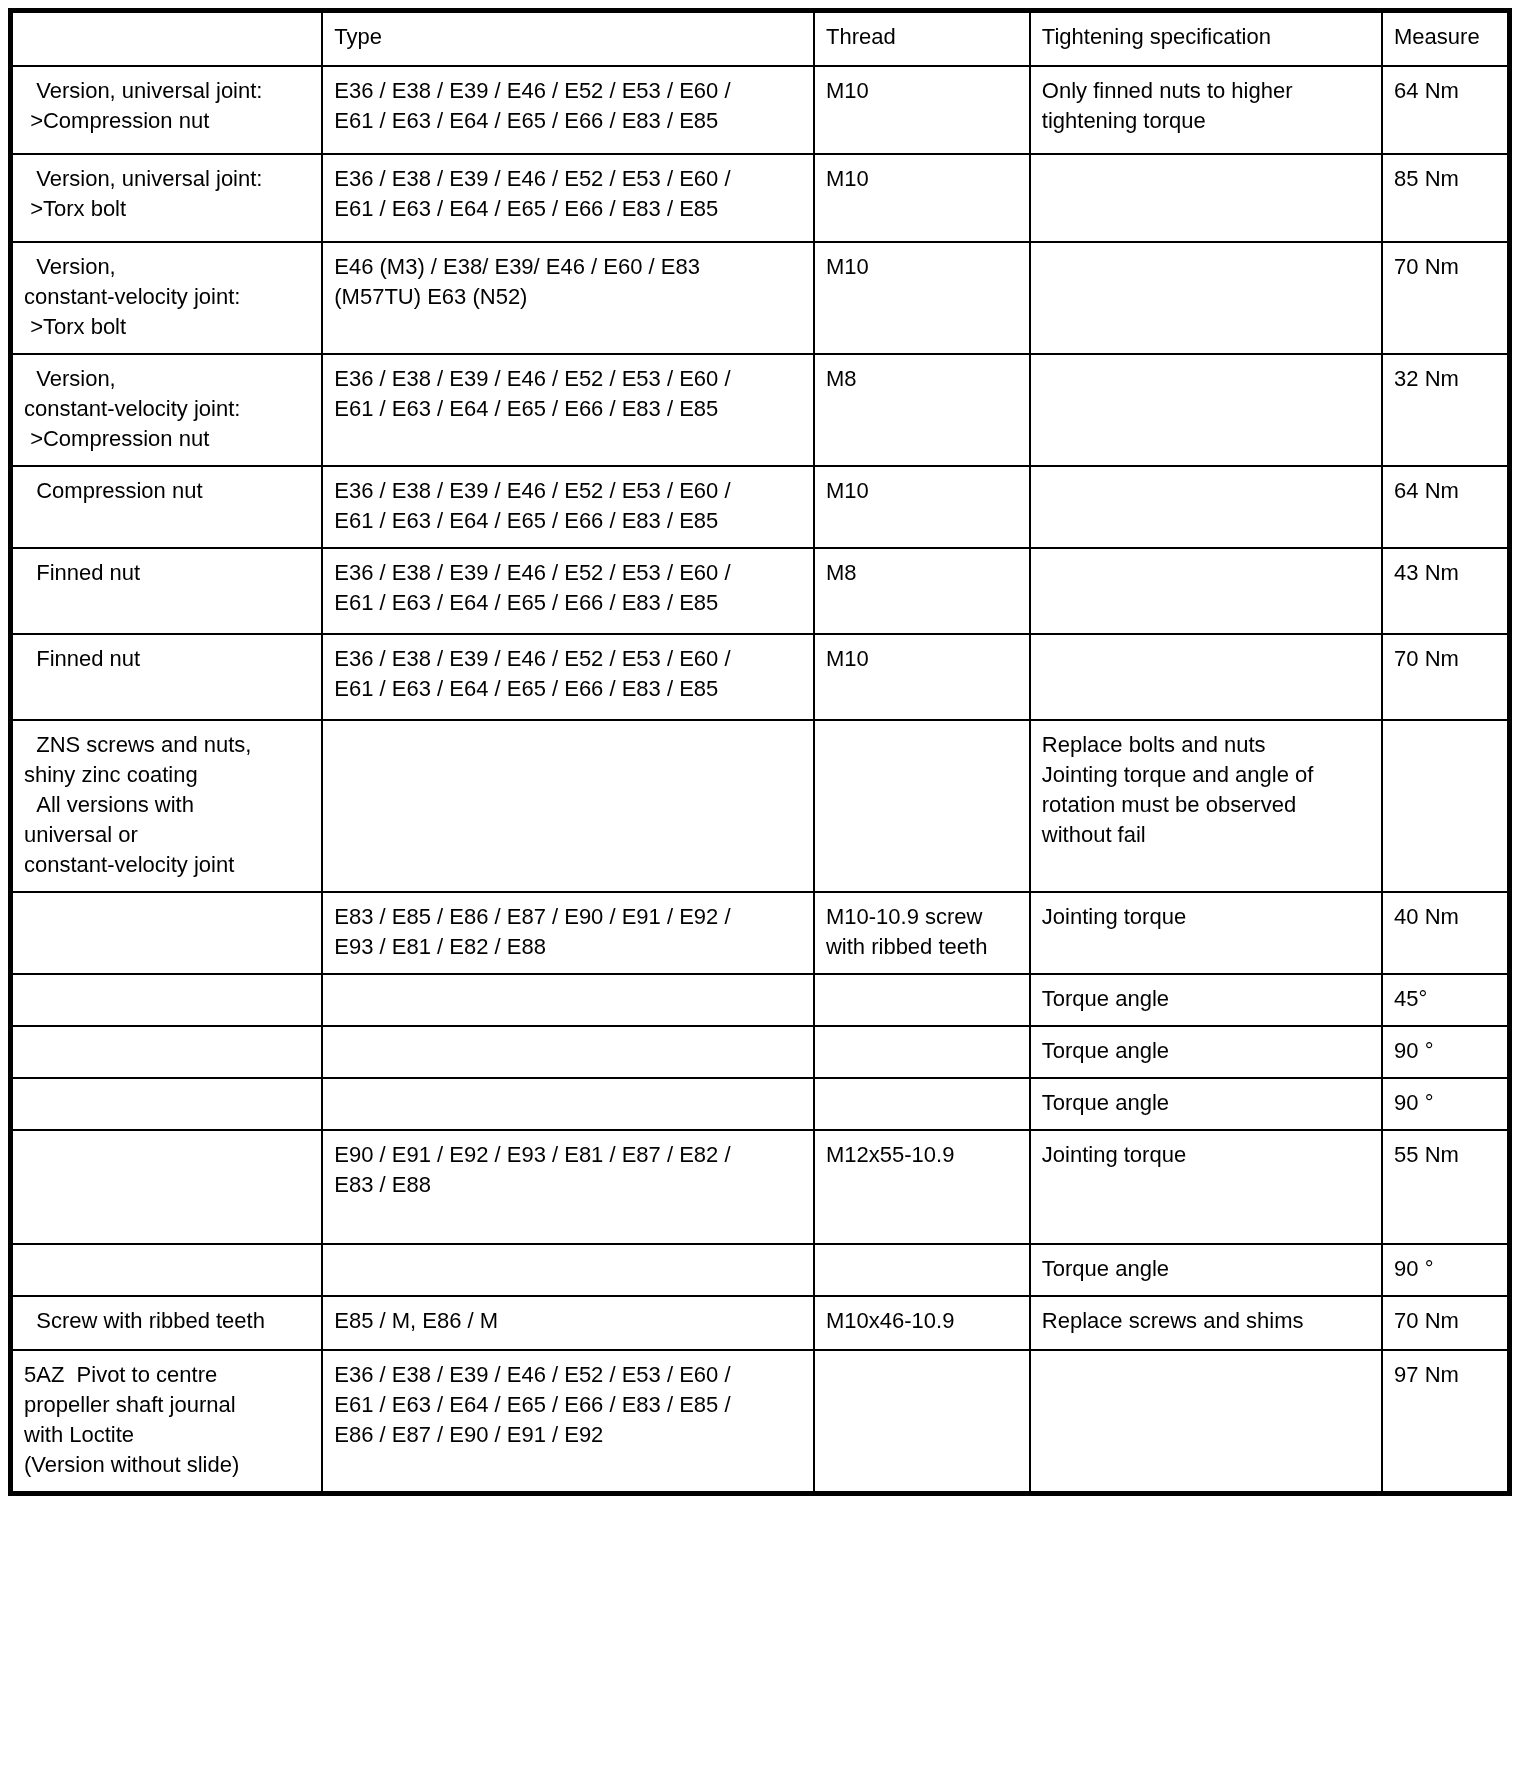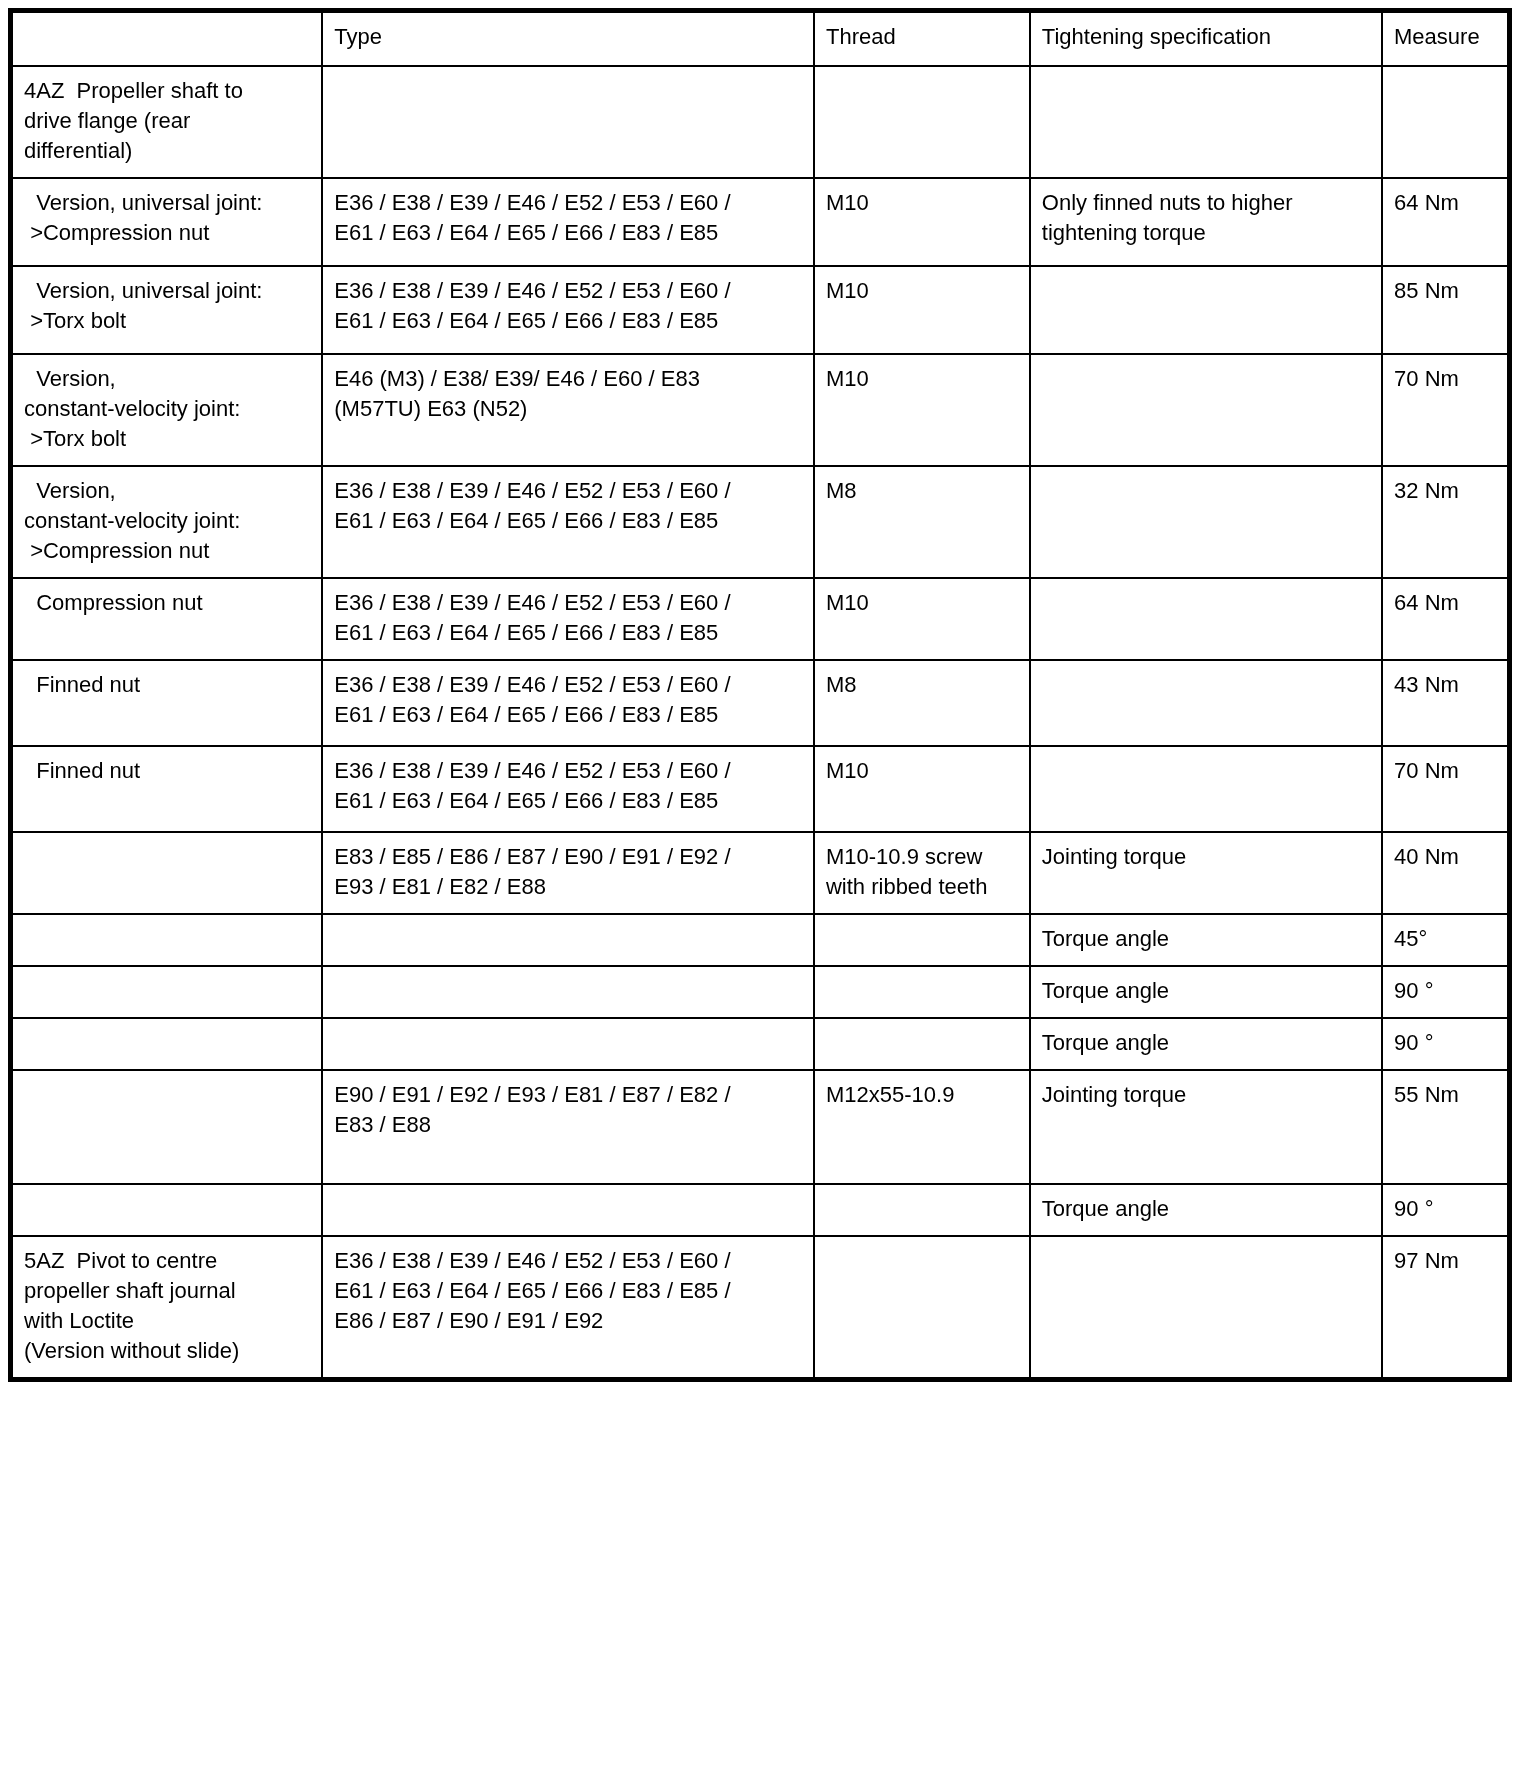--- a/index.html
+++ b/index.html
@@ -58,29 +58,20 @@
     <thead>
       <tr>
         <th></th>
         <th>Type</th>
         <th>Thread</th>
         <th>Tightening specification</th>
         <th>Measure</th>
       </tr>
     </thead>
     <tbody>
-        <tr style="height: 110px;">
-          <td>4AZ  Propeller shaft to
-drive flange (rear
-differential)</td>
-          <td></td>
-          <td></td>
-          <td></td>
-          <td></td>
-        </tr>
         <tr style="height: 88px;">
           <td>  Version, universal joint:
  &gt;Compression nut</td>
           <td>E36 / E38 / E39 / E46 / E52 / E53 / E60 /
 E61 / E63 / E64 / E65 / E66 / E83 / E85</td>
           <td>M10</td>
           <td>Only finned nuts to higher
 tightening torque</td>
           <td>64 Nm</td>
         </tr>
@@ -130,20 +121,34 @@
           <td>43 Nm</td>
         </tr>
         <tr style="height: 86px;">
           <td>  Finned nut</td>
           <td>E36 / E38 / E39 / E46 / E52 / E53 / E60 /
 E61 / E63 / E64 / E65 / E66 / E83 / E85</td>
           <td>M10</td>
           <td></td>
           <td>70 Nm</td>
         </tr>
+        <tr style="height: 160px;">
+          <td>  ZNS screws and nuts,
+shiny zinc coating
+  All versions with
+universal or
+constant-velocity joint</td>
+          <td></td>
+          <td></td>
+          <td>Replace bolts and nuts
+Jointing torque and angle of
+rotation must be observed
+without fail</td>
+          <td></td>
+        </tr>
         <tr style="height: 76px;">
           <td></td>
           <td class="bold">E83 / E85 / E86 / E87 / E90 / E91 / E92 /
 E93 / E81 / E82 / E88</td>
           <td>M10-10.9 screw
 with ribbed teeth</td>
           <td>Jointing torque</td>
           <td>40 Nm</td>
         </tr>
         <tr style="height: 52px;">
@@ -175,20 +180,27 @@
           <td>Jointing torque</td>
           <td>55 Nm</td>
         </tr>
         <tr style="height: 52px;">
           <td></td>
           <td></td>
           <td></td>
           <td>Torque angle</td>
           <td>90 °</td>
         </tr>
+        <tr style="height: 54px;">
+          <td>  Screw with ribbed teeth</td>
+          <td class="bold">E85 / M, E86 / M</td>
+          <td>M10x46-10.9</td>
+          <td>Replace screws and shims</td>
+          <td>70 Nm</td>
+        </tr>
         <tr style="height: 122px;">
           <td>5AZ  Pivot to centre
 propeller shaft journal
 with Loctite
 (Version without slide)</td>
           <td>E36 / E38 / E39 / E46 / E52 / E53 / E60 /
 E61 / E63 / E64 / E65 / E66 / E83 / E85 /
 E86 / E87 / E90 / E91 / E92</td>
           <td></td>
           <td></td>

